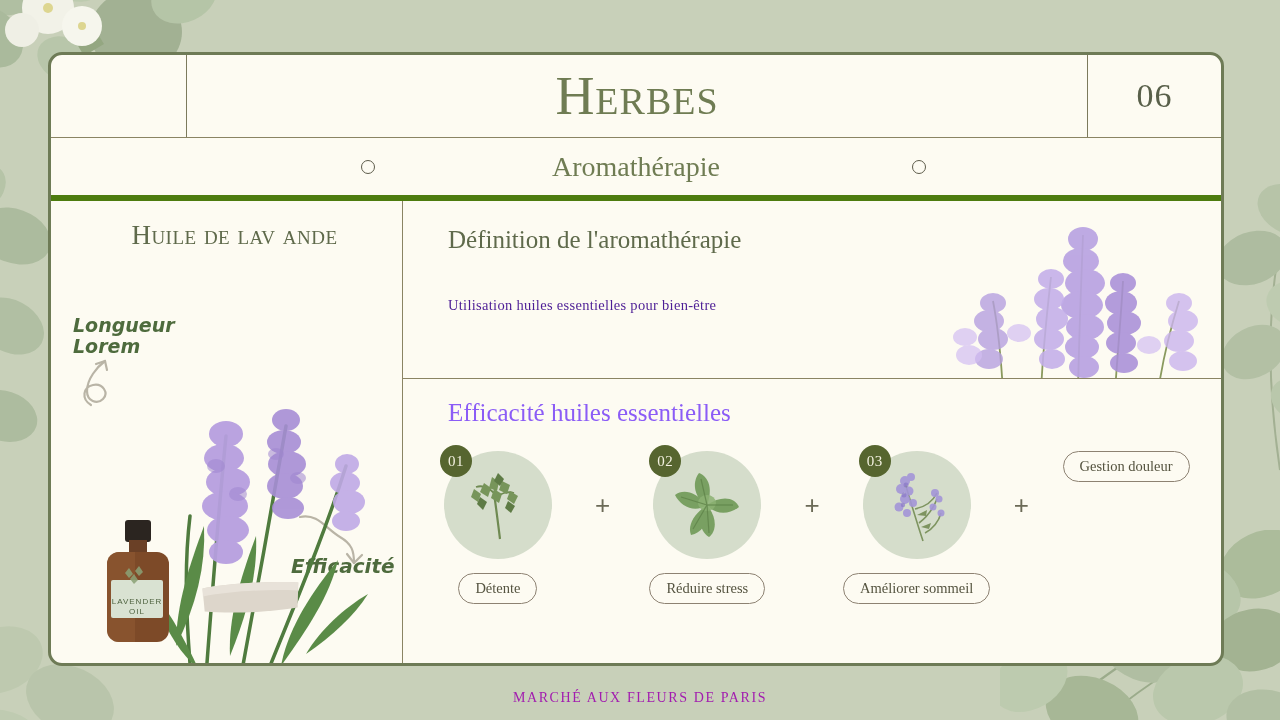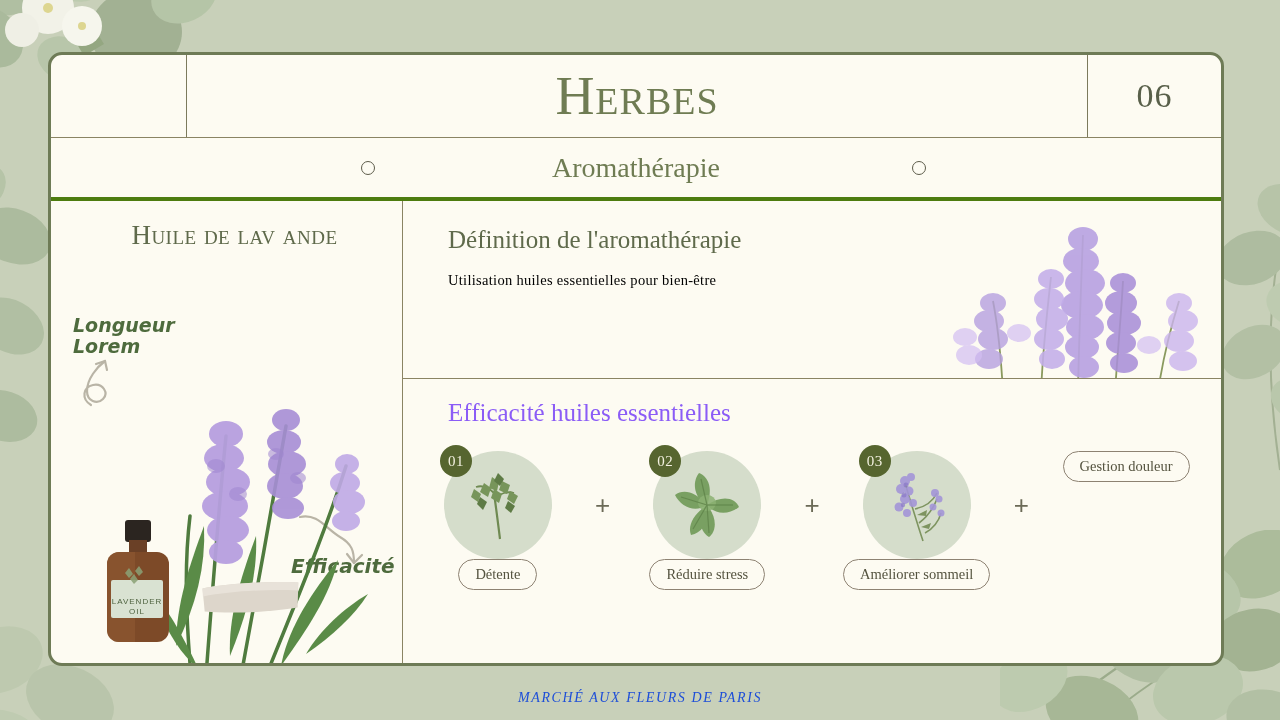--- a/index.html
+++ b/index.html
@@ -36,21 +36,21 @@
   .hdr-title span {
     font-size: 54px; color: #6f7c53; letter-spacing: 1px;
     font-variant: small-caps; font-family: "Liberation Serif", serif;
   }
   .hdr-num { width: 133px; display: flex; align-items: center; justify-content: center; }
   .hdr-num span { font-size: 34px; color: #59604a; letter-spacing: 1px; }
 
   
   .subtitle-row {
     height: 63px; display: flex; align-items: center; justify-content: center;
-    position: relative; border-bottom: 4px solid #4d7c0f;
+    position: relative; border-bottom: 6px solid #4d7c0f;
   }
   .subtitle-row .sub-text { font-size: 28px; color: #6f7c53; }
   .dot-ring {
     position: absolute; width: 14px; height: 14px; border-radius: 50%;
     border: 1.6px solid #5d5c4b; top: 50%; margin-top: -7px;
   }
   #dot-left  { left: 310px; }
   #dot-right { left: 861px; }
 
   
@@ -75,30 +75,30 @@
   #arrow-efficacite { position: absolute; left: 245px; top: 310px; width: 110px; height: 60px; }
   #lavender-plant { position: absolute; left: 95px; bottom: -10px; width: 250px; height: 360px; }
   #oil-bottle { position: absolute; left: 48px; bottom: 18px; width: 82px; height: 130px; }
   #tape-label { position: absolute; left: 150px; bottom: 52px; width: 100px; height: 34px;
                 transform: rotate(-3deg); }
 
   
   .right-col { flex: 1; display: flex; flex-direction: column; }
   .def-panel { height: 178px; border-bottom: 1px solid #8a8463; position: relative; overflow: hidden; }
   .def-title { position: absolute; left: 45px; top: 25px; font-size: 25px; color: #5f6a4b; }
-  .def-sub   { position: absolute; left: 45px; top: 71px; font-size: 14.5px; color: #000000;
+  .def-sub   { position: absolute; left: 45px; top: 96px; font-size: 14.5px; color: #4c1d95;
                letter-spacing: .3px; }
   #lavender-deco { position: absolute; right: 8px; bottom: -14px; width: 270px; height: 175px; }
 
   .eff-panel { flex: 1; position: relative; }
   .eff-title { position: absolute; left: 45px; top: 20px; font-size: 25px; color: #8b5cf6; }
 
   .steps { position: absolute; left: 10px; right: 10px; top: 72px;
            display: flex; align-items: flex-start; justify-content: center; }
-  .step { width: 172px; display: flex; flex-direction: column; align-items: center; }
+  .step { width: 172px; display: flex; flex-direction: column; align-items: center; gap: 14px; }
   .circle-wrap { position: relative; width: 108px; height: 108px; }
   .circle {
     width: 108px; height: 108px; border-radius: 50%; background: #d5ddcb;
     display: flex; align-items: center; justify-content: center; overflow: hidden;
   }
   .circle svg { width: 84px; height: 84px; }
   .badge {
     position: absolute; left: -4px; top: -6px; width: 32px; height: 32px;
     border-radius: 50%; background: #56652f; color: #f3f1e0;
     display: flex; align-items: center; justify-content: center;
@@ -108,21 +108,21 @@
     margin-top: 0; border: 1px solid #8d8272; border-radius: 20px;
     padding: 6px 16px; font-size: 14.5px; color: #54533f; white-space: nowrap;
     background: #fdfbf2;
   }
   .plus { width: 40px; text-align: center; font-size: 26px; color: #6b6a57;
           line-height: 108px; font-family: "Liberation Sans", sans-serif; font-weight: 300; }
 
   
   .footer {
     position: absolute; left: 0; right: 0; bottom: 14px; text-align: center;
-    font-size: 14px; color: #1d4ed8; letter-spacing: 1.6px; z-index: 6; font-style: italic;
+    font-size: 14px; color: #a21caf; letter-spacing: 1.6px; z-index: 6;
   }
 </style>
 </head>
 <body>
 
 <svg class="bg-deco" id="deco-tl" viewBox="0 0 320 230">
   <g opacity="0.95">
     <path d="M10 10 C60 30 100 55 140 95" stroke="#9aa98a" stroke-width="2.5" fill="none"></path>
     <ellipse cx="44" cy="24" rx="40" ry="30" fill="#aebda0" transform="rotate(-20 44 24)"></ellipse>
     <ellipse cx="104" cy="14" rx="36" ry="27" fill="#bccbae" transform="rotate(15 104 14)"></ellipse>

